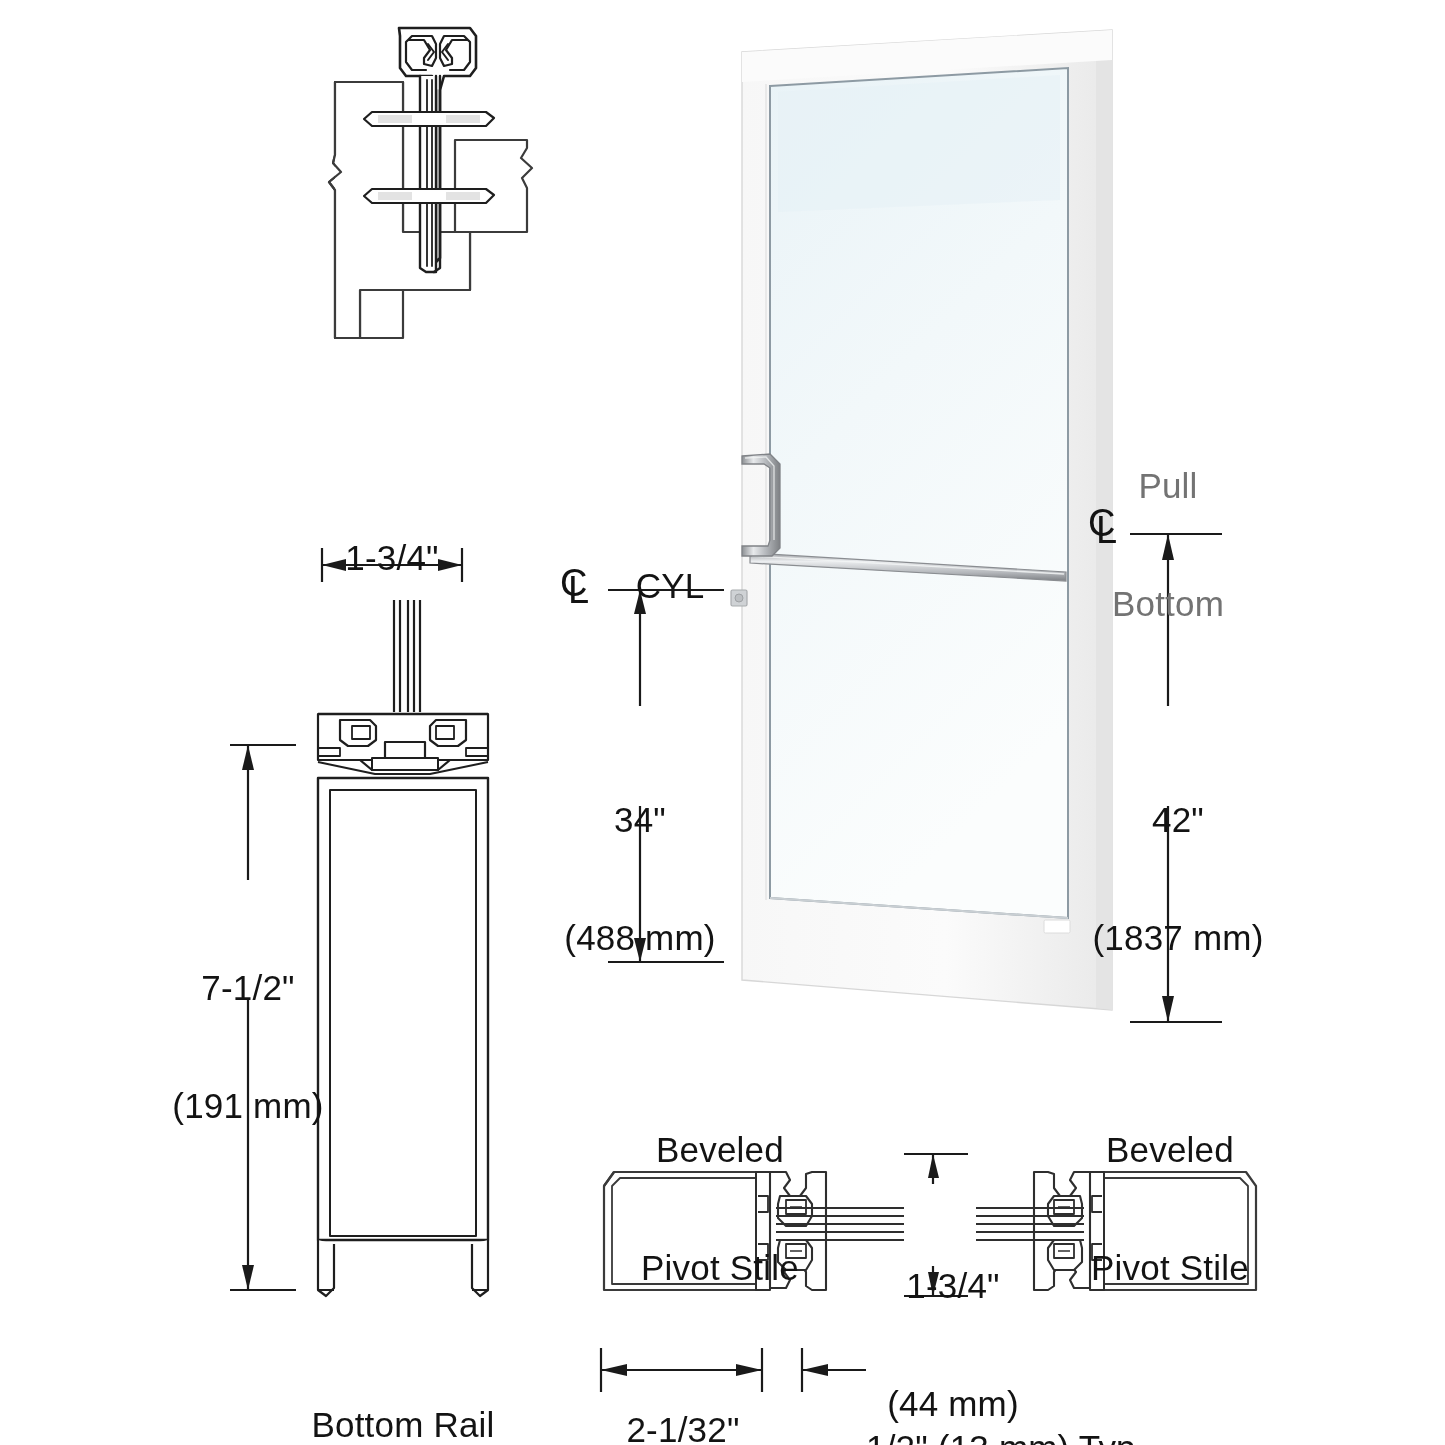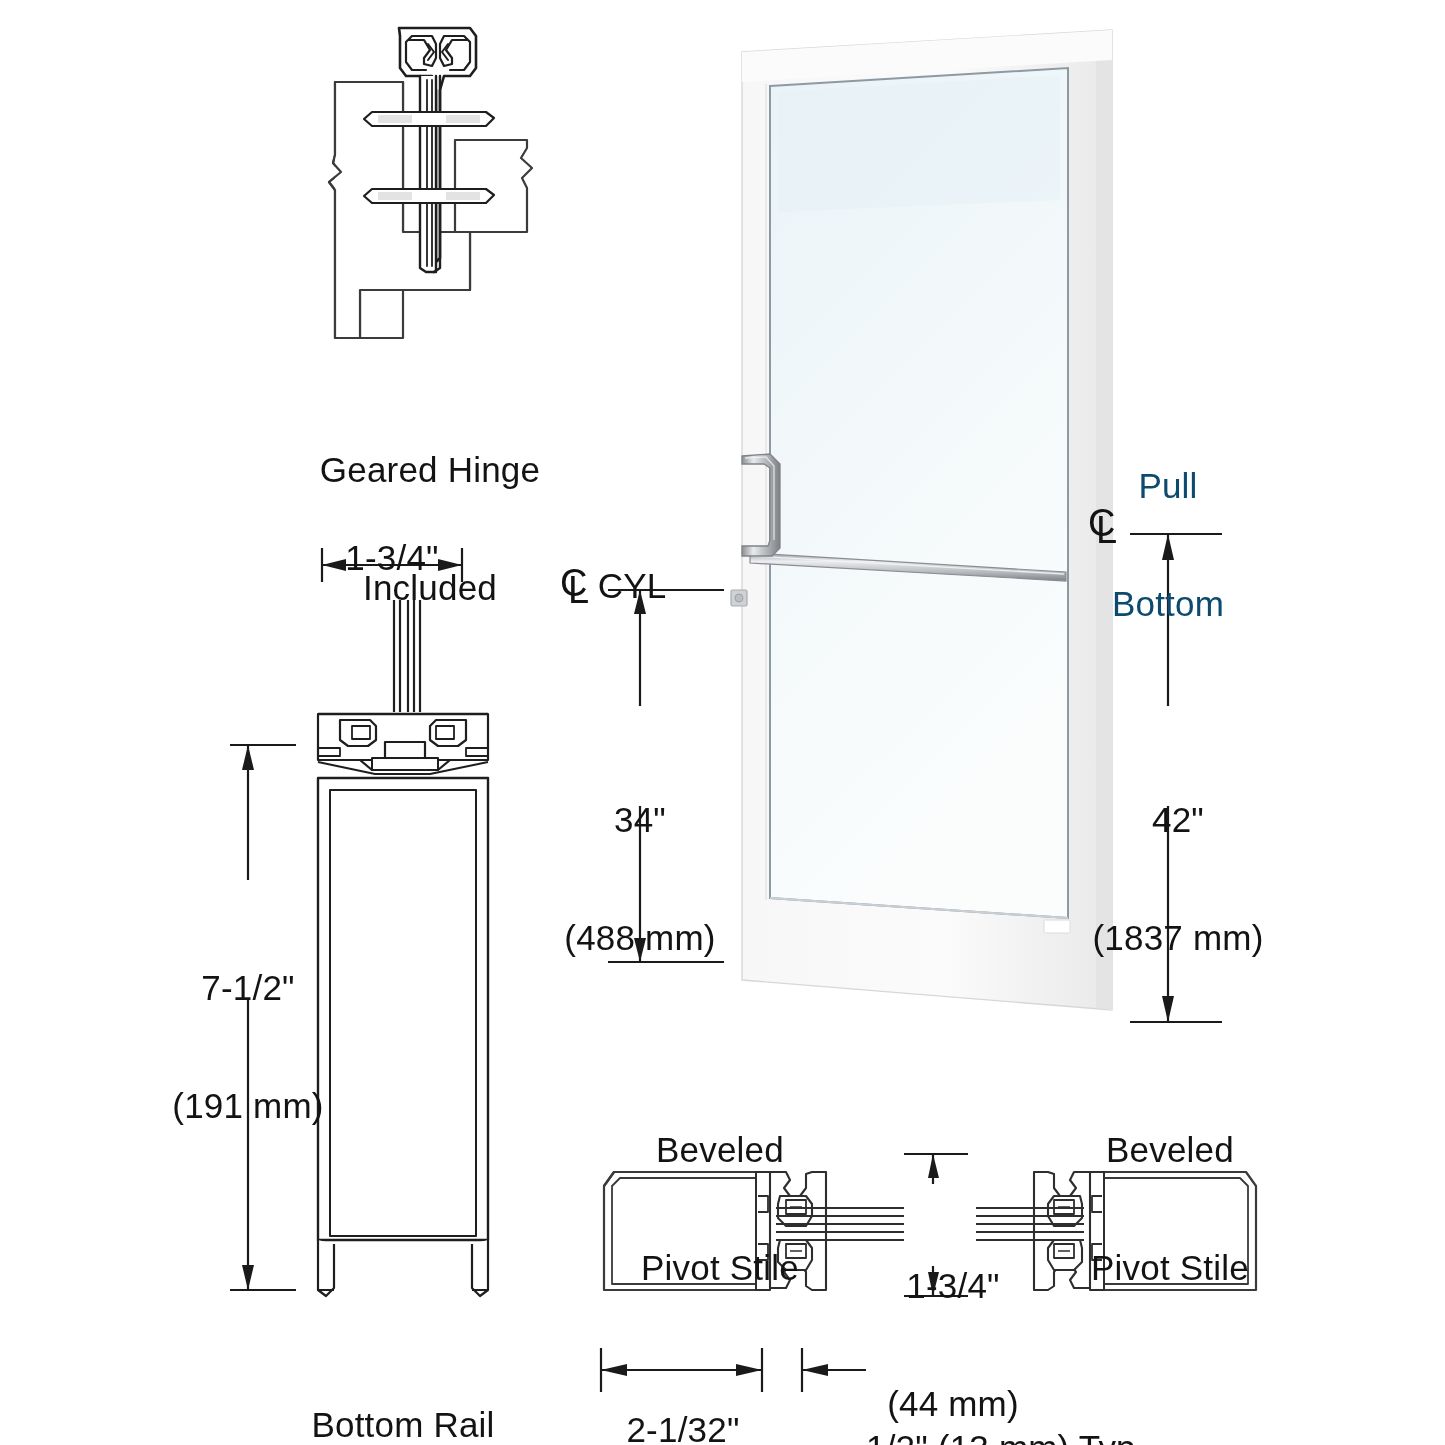--- a/index.html
+++ b/index.html
@@ -29,21 +29,21 @@
     color: #131313;
     letter-spacing: 0.2px;
   }
   .lbl.dim {
     font-size: 35px;
   }
   .lbl.title {
     font-size: 35px;
   }
   .lbl.light {
-    color: #0c4a6e;
+    color: #737373;
   }
   .cl-sym {
     font-size: 38px;
     line-height: 1;
     display: inline-block;
     position: relative;
     width: 30px;
     height: 40px;
   }
   .cl-sym .c {
@@ -310,39 +310,35 @@
       <polygon points="762,1370 736,1364 736,1376" fill="#1a1a1a" stroke="none"></polygon>
     </g>
 
     <g stroke="#1a1a1a" stroke-width="2.2">
       <line x1="802" y1="1348" x2="802" y2="1392"></line>
       <line x1="802" y1="1370" x2="866" y2="1370"></line>
       <polygon points="802,1370 828,1364 828,1376" fill="#1a1a1a" stroke="none"></polygon>
     </g>
   </svg>
 
-  <div class="lbl title" style="left:280px; top:372px; width:300px;">
-    <span>Geared Hinge</span>
-    <span>Included</span>
-  </div>
 
   <div class="lbl dim" style="left:272px; top:460px; width:240px;">
     <span>1-3/4"</span>
   </div>
 
   <div class="lbl dim" style="left:128px; top:890px; width:240px;">
     <span>7-1/2"</span>
     <span>(191 mm)</span>
   </div>
 
   <div class="lbl title" style="left:283px; top:1327px; width:240px;">
     <span>Bottom Rail</span>
   </div>
 
-  <div class="lbl dim" style="left:552px; top:488px; width:160px;">
+  <div class="lbl dim" style="left:590px; top:488px; width:160px;">
     <span>CYL</span>
   </div>
   <div class="lbl" style="left:560px; top:528px; width:160px;">
     <span class="cl-sym">
       <span class="c">C</span>
       <span class="l">L</span>
     </span>
   </div>
 
   <div class="lbl dim" style="left:540px; top:722px; width:200px;">

